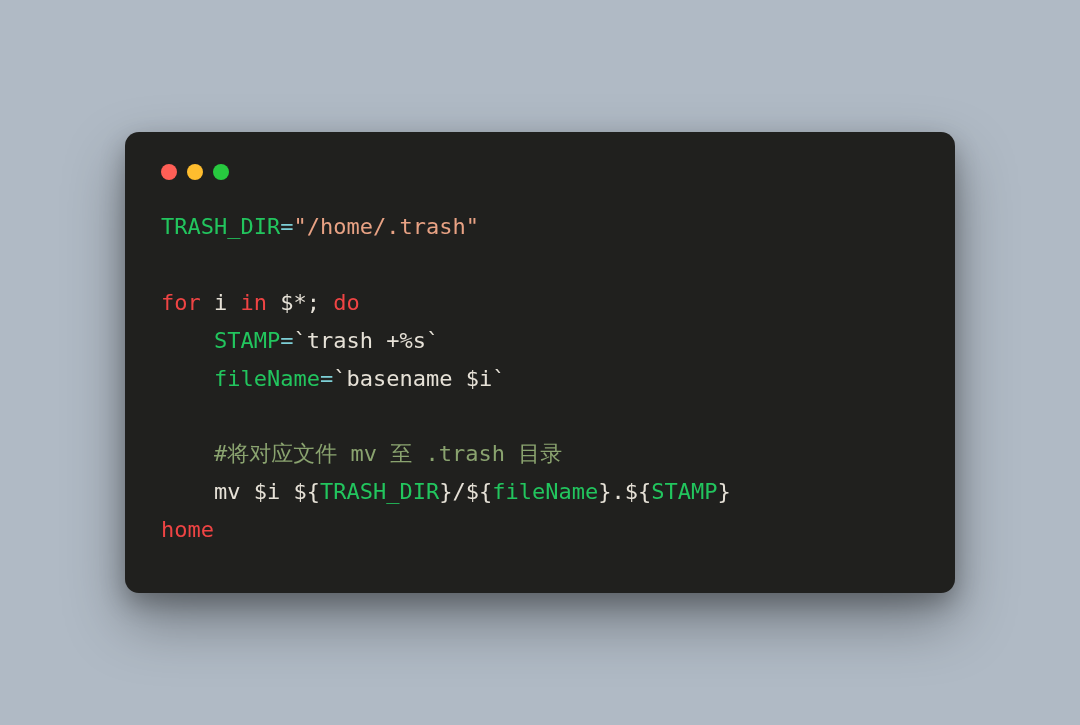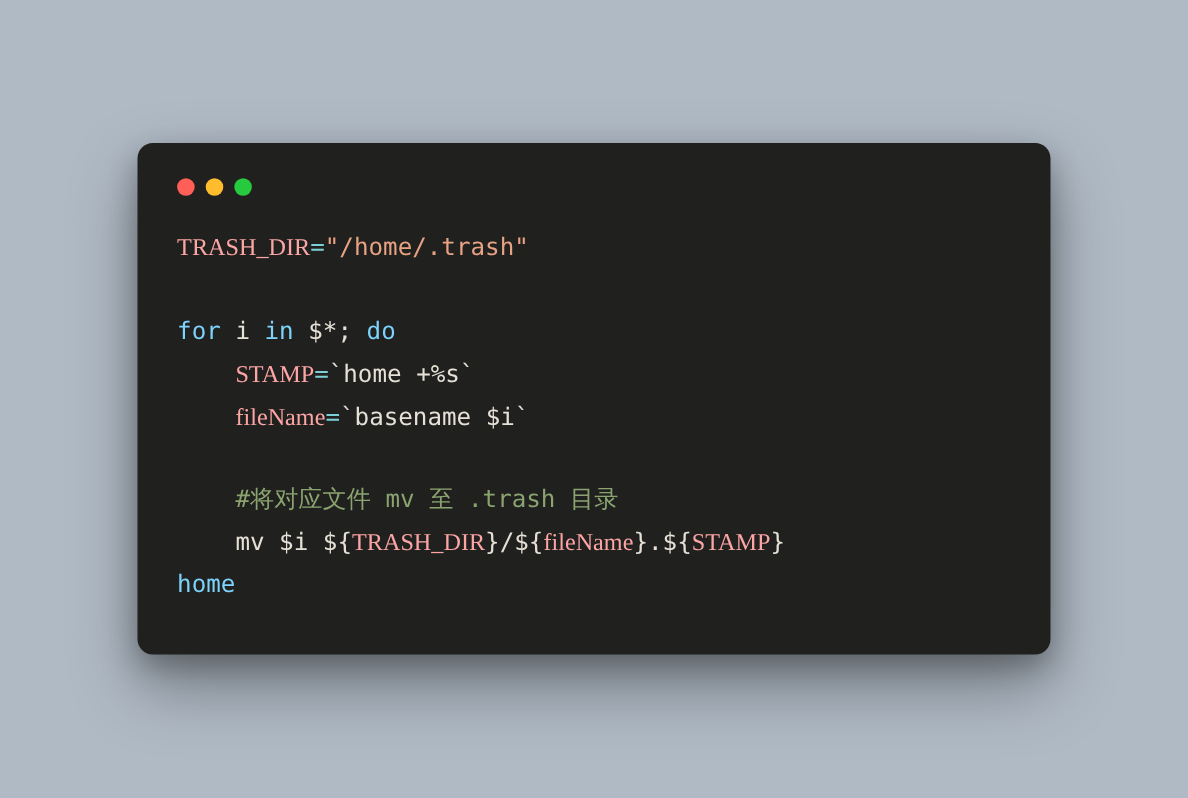--- a/index.html
+++ b/index.html
@@ -32,42 +32,42 @@
   }
   .dot.red { background: #ff5f56; }
   .dot.yellow { background: #ffbd2e; }
   .dot.green { background: #27c93f; }
   pre.code {
     font-size: 22px;
     line-height: 1.72;
     white-space: pre;
     color: #e6e1d7;
   }
-  .tk-var   { color: #fca5a5; font-family: Liberation Serif, serif; }
+  .tk-var   { color: #22c55e; }
   .tk-str   { color: #e8a284; }
-  .tk-kw    { color: #7dd3fc; }
+  .tk-kw    { color: #ef4444; }
   .tk-op    { color: #7dcfd6; }
   .tk-cmt   { color: #8aa36f; margin-top: 13px; }
   .tk-punct { color: #e6e1d7; }
   .tk-name  { color: #e6e1d7; }
 </style>
 </head>
 <body>
 
 <div class="window">
 
   <div class="titlebar">
     <div class="dot red"></div>
     <div class="dot yellow"></div>
     <div class="dot green"></div>
   </div>
 
   <pre class="code"><span class="tk-var">TRASH_DIR</span><span class="tk-op">=</span><span class="tk-str">"/home/.trash"</span>
 
 <span class="tk-kw">for</span> <span class="tk-name">i</span> <span class="tk-kw">in</span> <span class="tk-name">$*</span><span class="tk-punct">;</span> <span class="tk-kw">do</span>
-<span>    </span><span class="tk-var">STAMP</span><span class="tk-op">=</span><span class="tk-punct">`</span><span class="tk-name">home +%s</span><span class="tk-punct">`</span>
+<span>    </span><span class="tk-var">STAMP</span><span class="tk-op">=</span><span class="tk-punct">`</span><span class="tk-name">trash +%s</span><span class="tk-punct">`</span>
 <span>    </span><span class="tk-var">fileName</span><span class="tk-op">=</span><span class="tk-punct">`</span><span class="tk-name">basename </span><span class="tk-name">$i</span><span class="tk-punct">`</span>
 
 <span>    </span><span class="tk-cmt">#将对应文件 mv 至 .trash 目录</span>
 <span>    </span><span class="tk-name">mv </span><span class="tk-name">$i</span><span> </span><span class="tk-punct">${</span><span class="tk-var">TRASH_DIR</span><span class="tk-punct">}</span><span class="tk-punct">/</span><span class="tk-punct">${</span><span class="tk-var">fileName</span><span class="tk-punct">}</span><span class="tk-punct">.</span><span class="tk-punct">${</span><span class="tk-var">STAMP</span><span class="tk-punct">}</span>
 <span class="tk-kw">home</span></pre>
 
 </div>
 
 </body></html>

